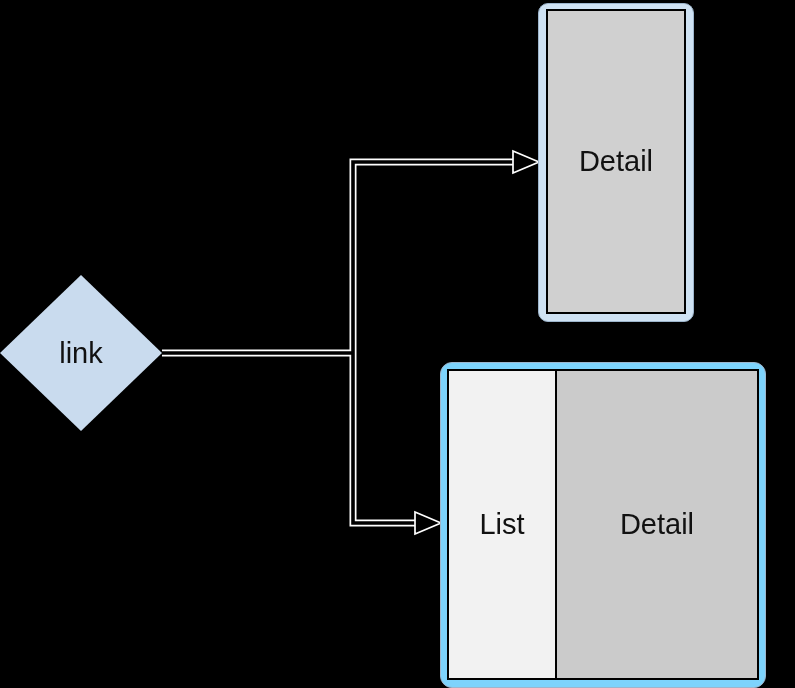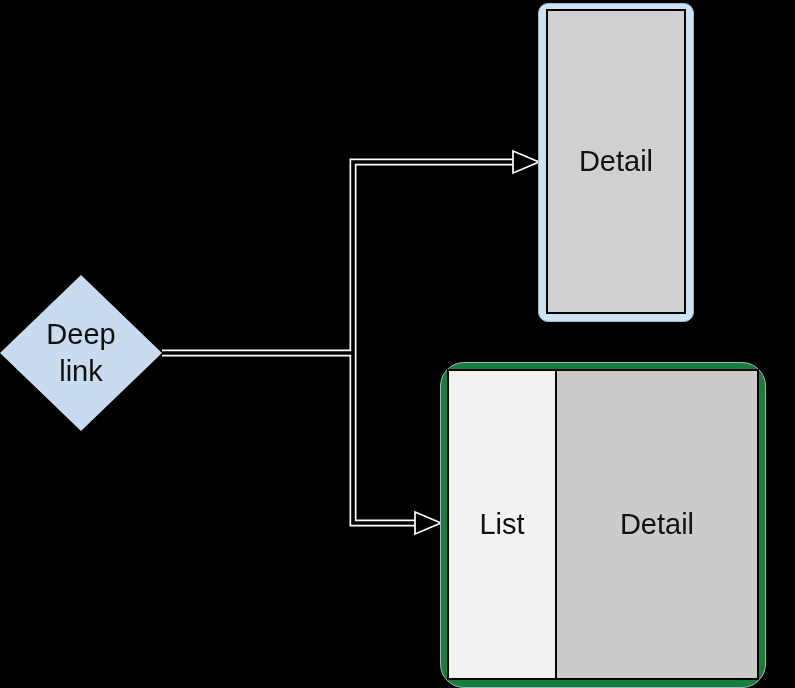--- a/index.html
+++ b/index.html
@@ -55,23 +55,23 @@
     display: flex;
     align-items: center;
     justify-content: center;
     font-size: 29px;
   }
   
   .tablet-frame {
     position: absolute;
     left: 440px; top: 362px;
     width: 326px; height: 326px;
-    background: #15803d;
+    background: #7dd3fc;
     border: 1px solid #9db5cc;
-    border-radius: 24px;
+    border-radius: 12px;
     box-sizing: border-box;
   }
   .tablet-screen {
     position: absolute;
     left: 6px; top: 6px; right: 6px; bottom: 7px;
     border: 2px solid #000000;
     display: flex;
     flex-direction: row;
   }
   .pane-list {
@@ -103,21 +103,20 @@
     <path d="M514,162 L353,162 L353,523 L416,523 M162,353 L353,353" fill="none" stroke="#ffffff" stroke-width="7" stroke-linejoin="miter" stroke-linecap="butt"></path>
 
     <path d="M514,162 L353,162 L353,523 L416,523 M162,353 L353,353" fill="none" stroke="#000000" stroke-width="3.6" stroke-linejoin="miter" stroke-linecap="butt"></path>
 
     <polygon points="539,162 513,151 513,173" fill="#000000" stroke="#ffffff" stroke-width="1.7" stroke-linejoin="miter"></polygon>
 
     <polygon points="441,523 415,512 415,534" fill="#000000" stroke="#ffffff" stroke-width="1.7" stroke-linejoin="miter"></polygon>
   </svg>
 
   <div class="diamond">
-    <span class="label">Deep</span>
     <span class="label">link</span>
   </div>
 
   <div class="phone-frame">
     <div class="phone-screen">
       <span class="label">Detail</span>
     </div>
   </div>
 
   <div class="tablet-frame">

